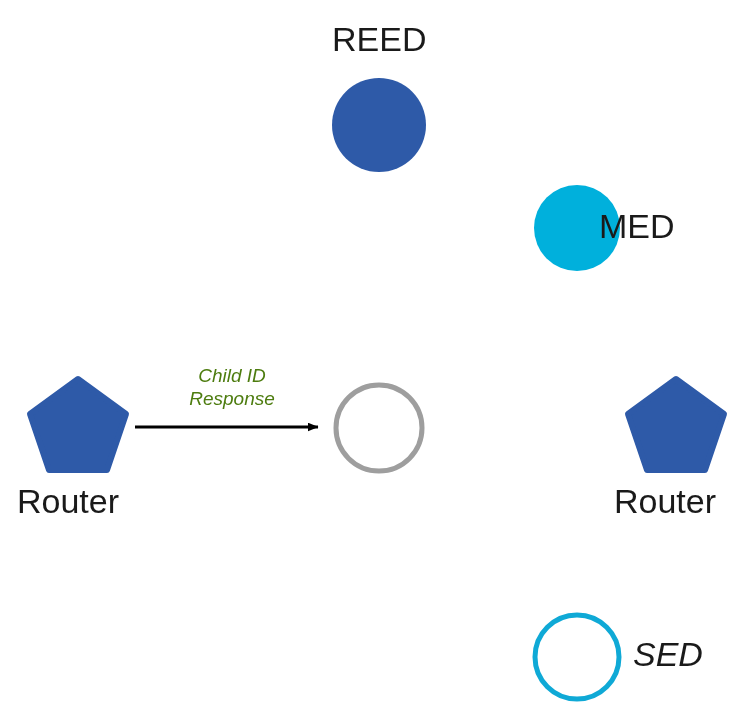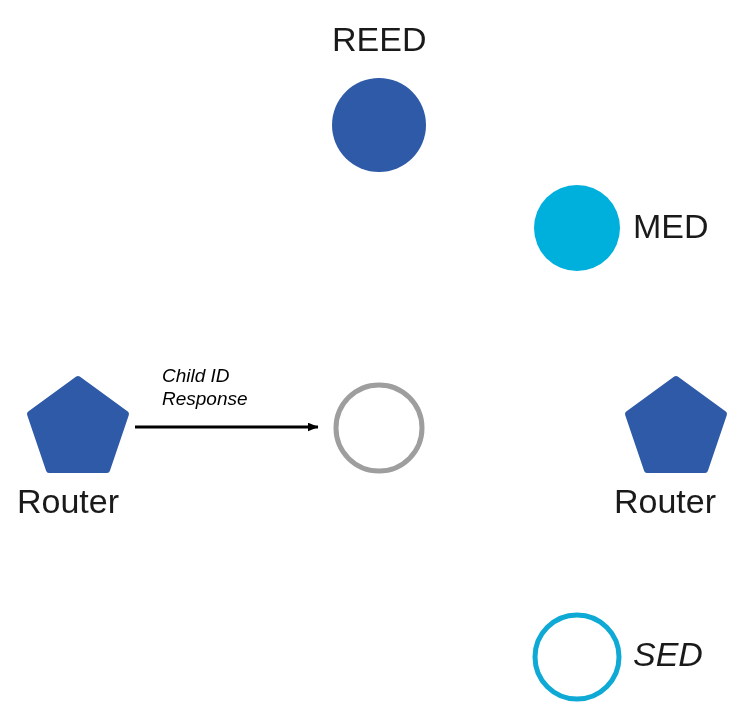--- a/index.html
+++ b/index.html
@@ -35,26 +35,27 @@
     color: #1a1a1a;
     white-space: nowrap;
     letter-spacing: 0px;
   }
   .edge-label {
     position: absolute;
     font-family: "Liberation Sans", sans-serif;
     font-style: italic;
     font-size: 19px;
     line-height: 23px;
-    color: #000000;
+    color: #4d7c0f;
+    text-align: center;
     white-space: pre-line;
   }
   
   #label-reed   { left: 332px; top: 22px; }
-  #label-med    { left: 633px; top: 209px; }
+  #label-med    { left: 599px; top: 209px; }
   #label-sed    { left: 633px; top: 637px; font-style: italic; }
   #label-router-left  { left: 17px;  top: 484px; }
   #label-router-right { left: 614px; top: 484px; }
   #label-child-id-response { left: 162px; top: 364px; width: 140px; }
 </style>
 </head>
 <body>
 
 <div id="diagram-canvas">
 

